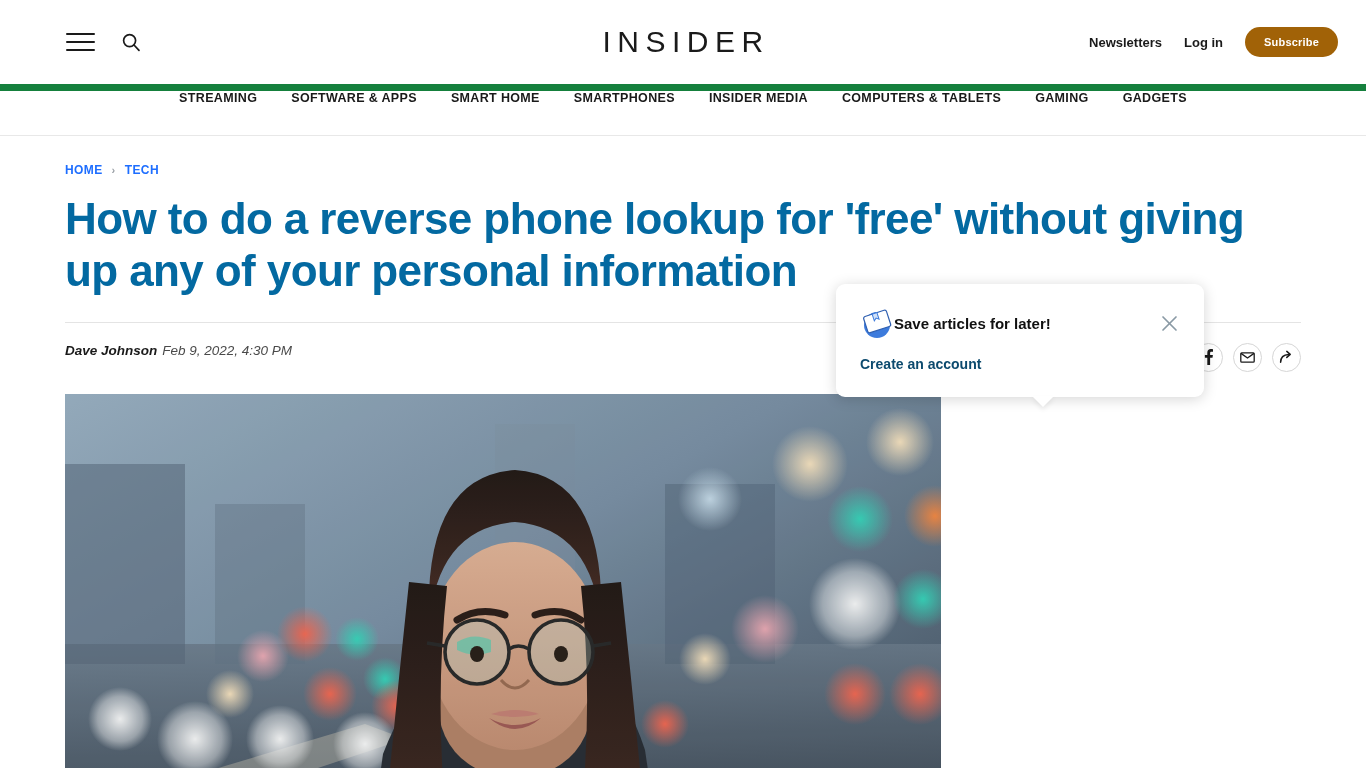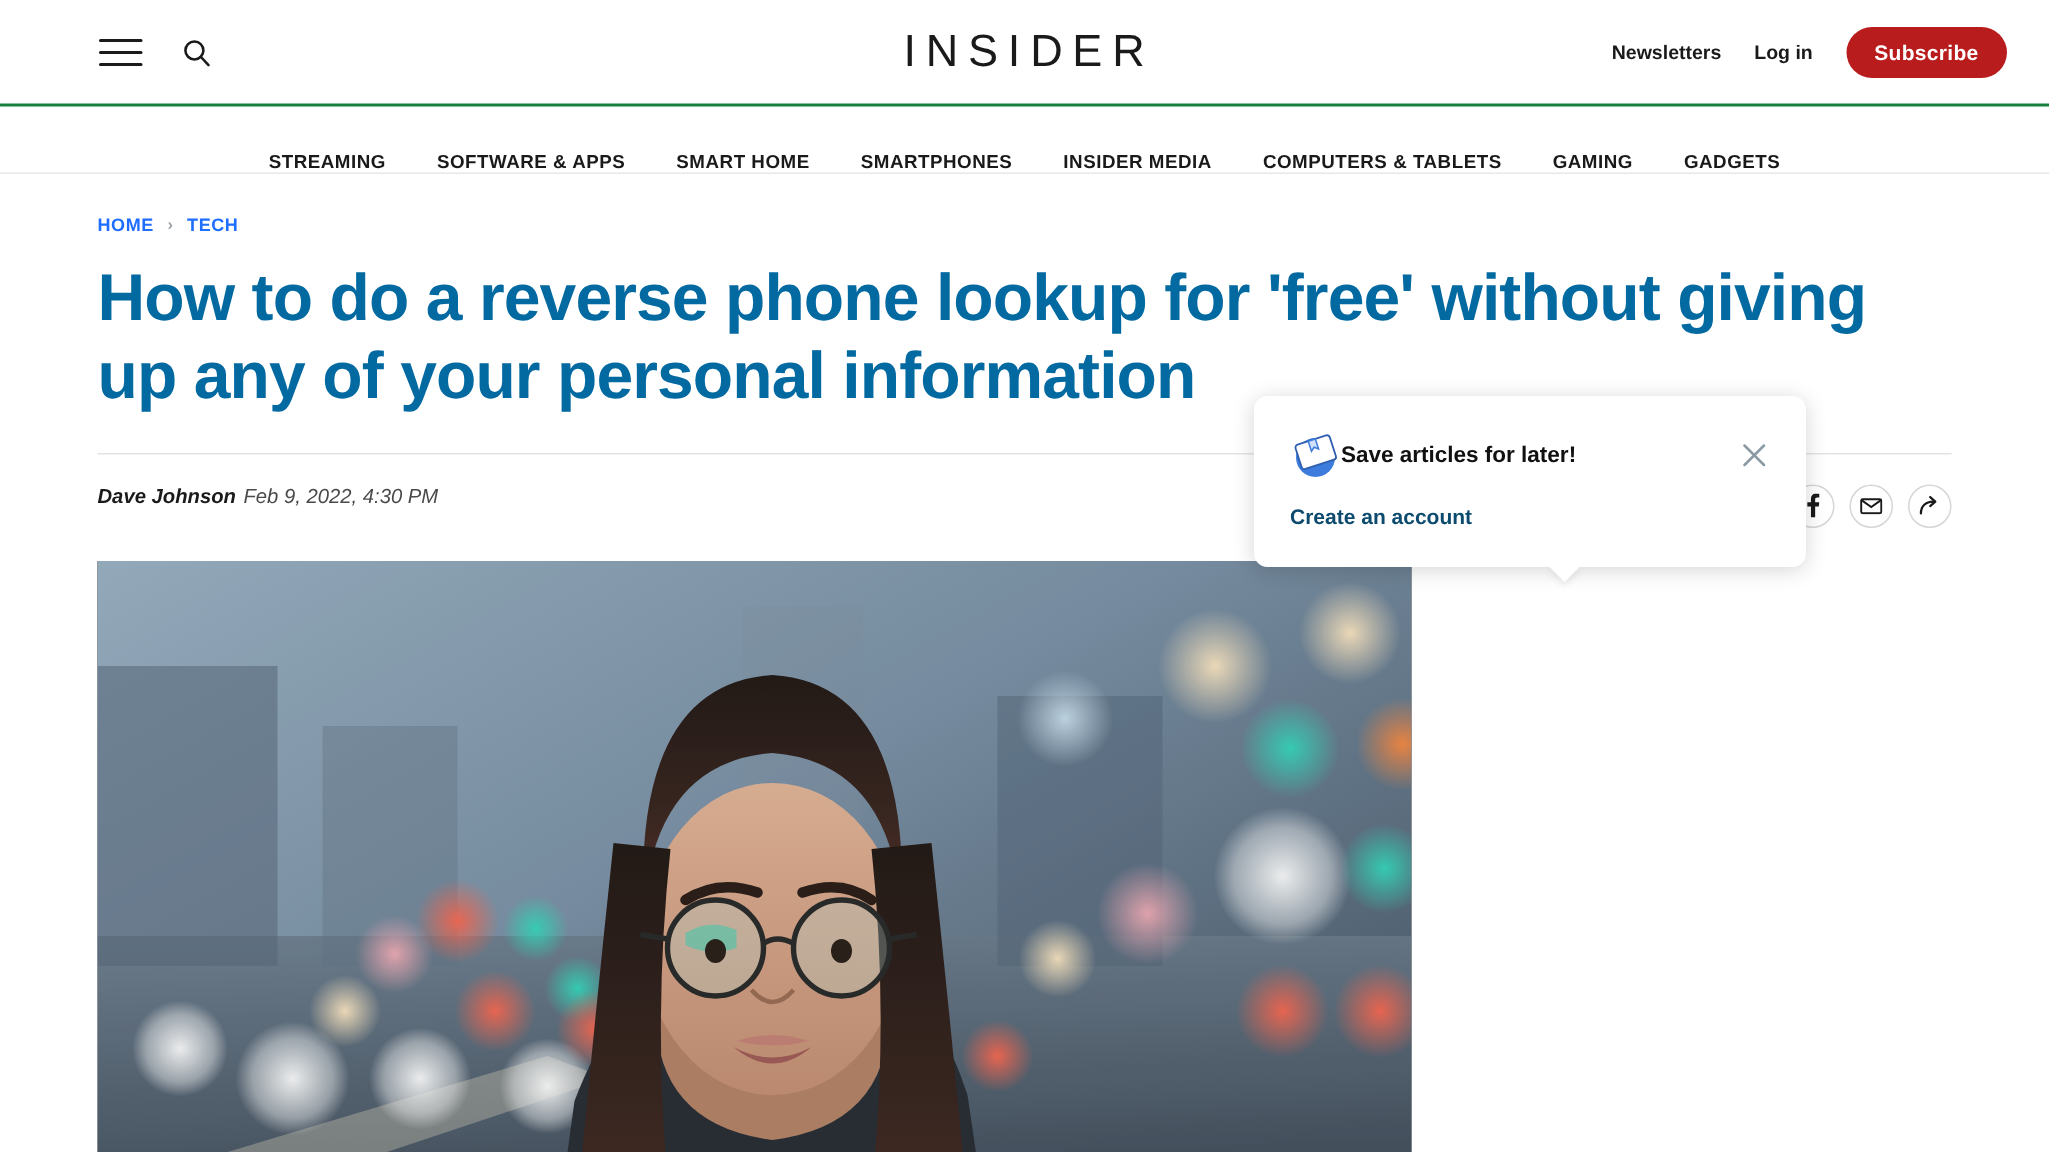--- a/index.html
+++ b/index.html
@@ -6,23 +6,23 @@
   html, body {
     width:1366px; height:768px;
     background:#ffffff;
     font-family:"Liberation Sans", sans-serif;
     overflow:hidden;
   }
 
   
   .topbar {
     position:relative;
-    height:71px;
+    height:91px;
     display:flex; align-items:center;
-    border-bottom:2px solid #15803d;
+    border-bottom:7px solid #15803d;
   }
   .tb-left { display:flex; align-items:center; gap:26px; padding-left:66px; }
   .icon-btn { cursor:pointer; display:flex; align-items:center; justify-content:center; }
   .hamburger { width:29px; height:18px; display:flex; flex-direction:column; justify-content:space-between; }
   .hamburger span { display:block; height:2px; background:#1a1a1a; border-radius:1px; }
 
   .brand {
     position:absolute; left:0; right:0; top:0; bottom:0;
     display:flex; align-items:center; justify-content:center;
     pointer-events:none;
@@ -31,28 +31,28 @@
     font-size:30px; font-weight:400; letter-spacing:6.5px;
     color:#1a1a1a; padding-left:6px;
   }
 
   .tb-right {
     margin-left:auto; display:flex; align-items:center; gap:22px;
     padding-right:28px; position:relative; z-index:2;
   }
   .tb-link { font-size:13px; font-weight:700; color:#1a1a1a; cursor:pointer; white-space:nowrap; }
   .subscribe-btn {
-    background:#b91c1c; color:#ffffff; font-size:14px; font-weight:700;
+    background:#a16207; color:#ffffff; font-size:11px; font-weight:700;
     border:none; border-radius:20px; padding:9px 19px; cursor:pointer;
     white-space:nowrap; letter-spacing:.2px;
   }
 
   
   .navbar {
-    height:45px; display:flex; align-items:flex-end; justify-content:center;
+    height:45px; display:flex; align-items:flex-start; justify-content:center;
     gap:34px; border-bottom:1px solid #e8e8e8;
   }
   .nav-item {
     font-size:12.5px; font-weight:700; letter-spacing:.35px;
     color:#1a1a1a; cursor:pointer; white-space:nowrap;
   }
 
   
   .content { position:relative; padding:0 65px; }
   .breadcrumb {

